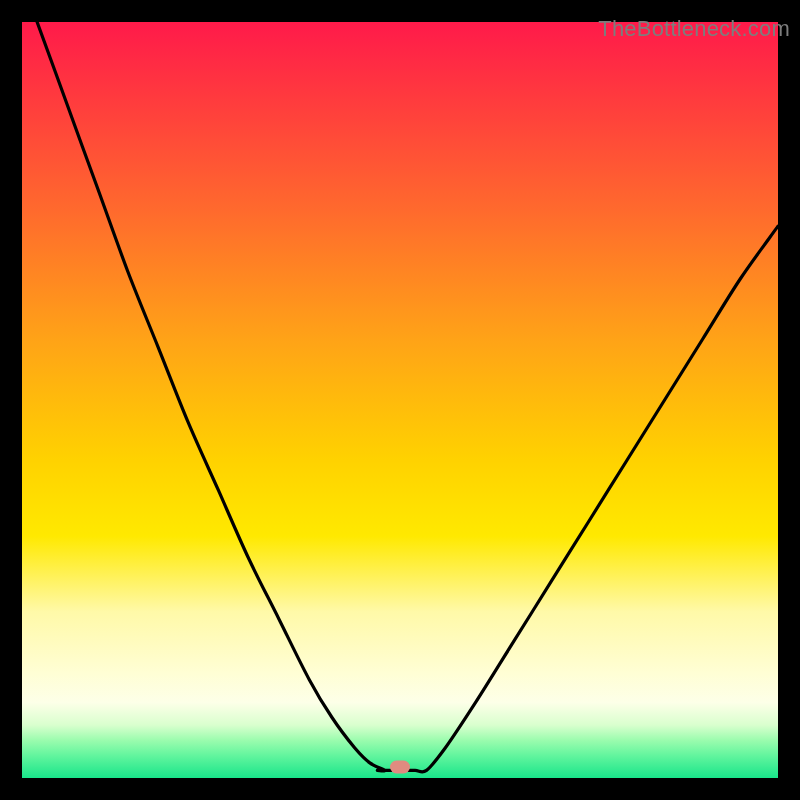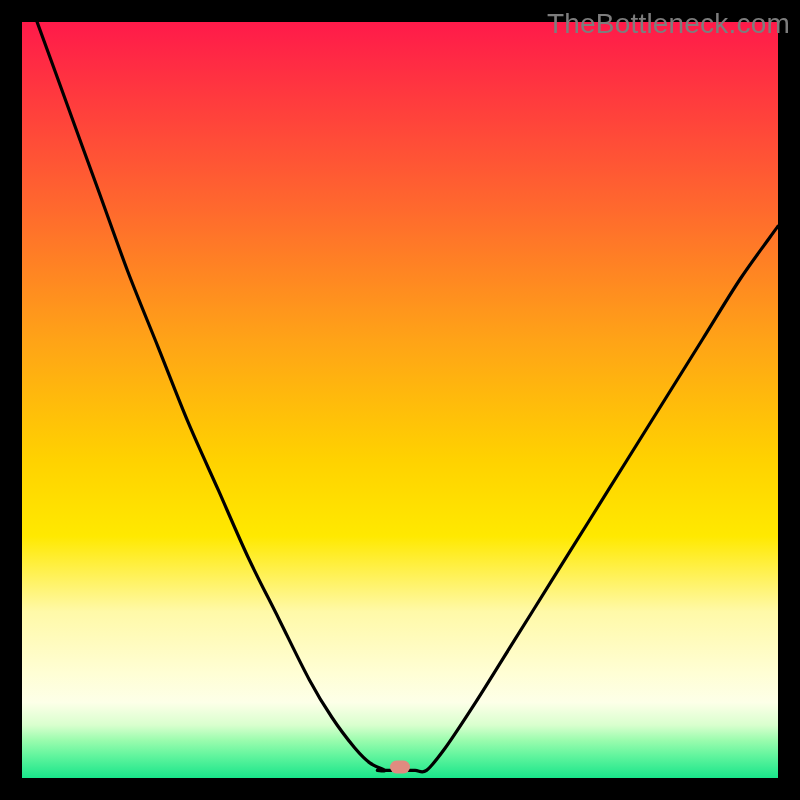--- a/index.html
+++ b/index.html
@@ -12,24 +12,24 @@
     overflow: hidden;
   }
   .container {
     position: relative;
     width: 800px;
     height: 800px;
     background: #000;
   }
   .watermark {
     position: absolute;
-    top: 8px;
+    top: 16px;
     right: 10px;
     color: #7d7d7d;
-    font-size: 28px;
+    font-size: 22px;
     font-weight: 500;
     letter-spacing: 0.2px;
     z-index: 3;
   }
   .plot {
     position: absolute;
     left: 22px;
     top: 22px;
     width: 756px;
     height: 756px;

